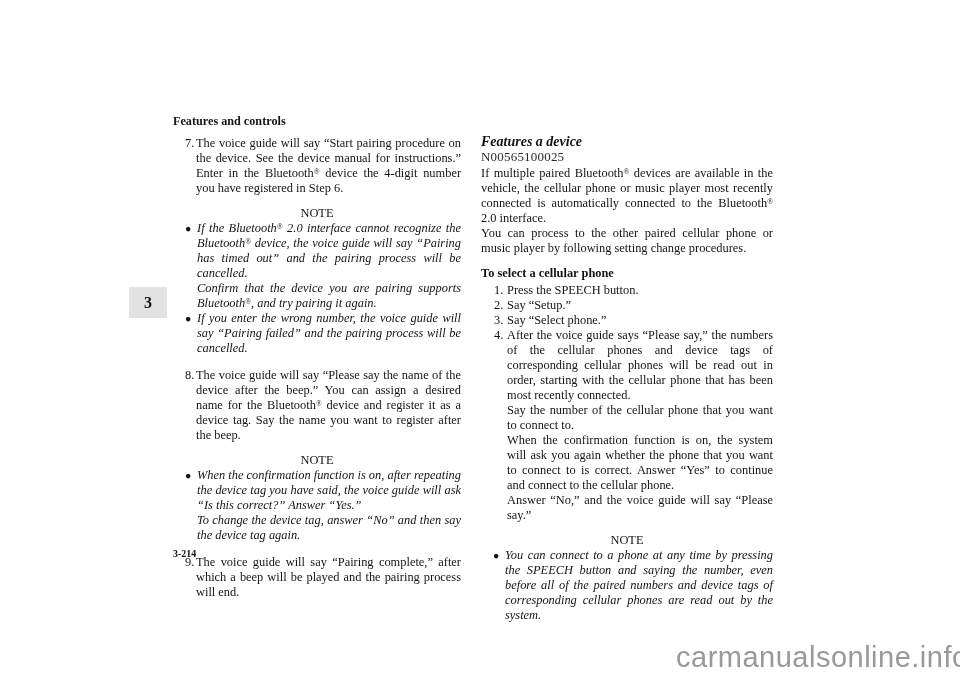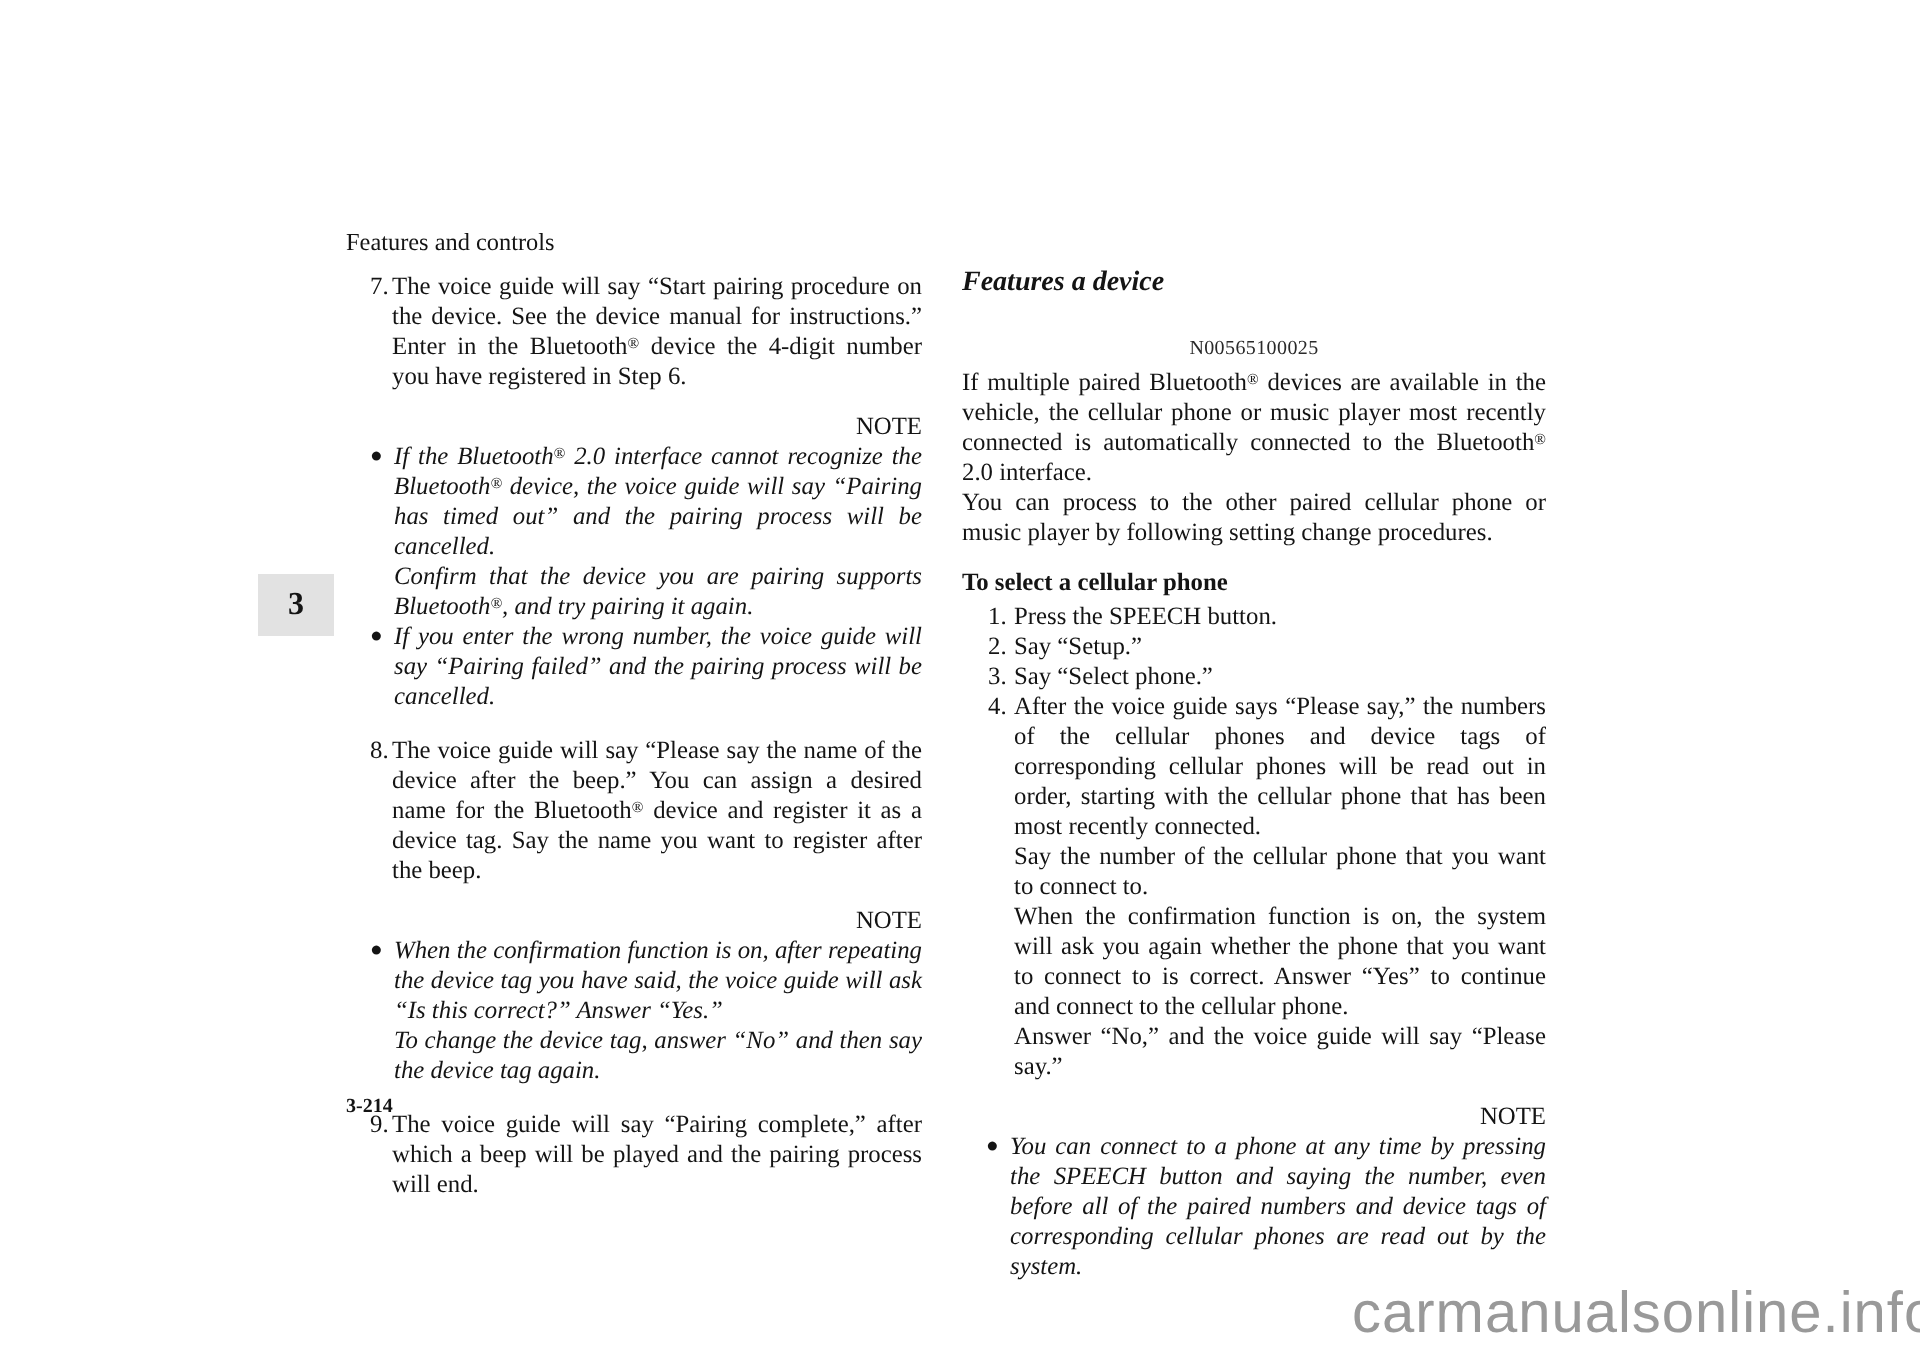--- a/index.html
+++ b/index.html
@@ -6,21 +6,21 @@
   body {
     width:960px; height:678px;
     background:#ffffff;
     font-family:"Liberation Serif","DejaVu Serif",serif;
     color:#141414;
     position:relative;
     overflow:hidden;
   }
   .page-header {
     position:absolute; left:173px; top:114px;
-    font-size:12.2px; font-weight:normal;
+    font-size:12.2px; font-weight:bold;
   }
   .section-tab {
     position:absolute; left:129px; top:287px;
     width:38px; height:31px;
     background:#e2e2e2;
     display:flex; align-items:center; justify-content:center;
     font-size:16px; font-weight:bold;
   }
   .col { position:absolute; font-size:12.4px; line-height:15px; }
   .col-left  { left:173px; top:136px; width:288px; }
@@ -29,32 +29,32 @@
   .col p { margin:0; text-align:justify; }
   sup.reg { font-size:0.62em; vertical-align:0.4em; line-height:0; }
 
   .step { display:flex; }
   .step-gap { margin-top:12px; }
   .step .num { flex:none; width:23px; padding-left:12px; box-sizing:border-box; }
   .col-right .step .num { width:26px; padding-left:13px; }
   .step .step-body { flex:1; min-width:0; }
 
   .note-block { margin-top:10px; }
-  .note-label { text-align:right; }
+  .note-label { text-align:center; }
   .bullet { display:flex; }
   .bullet .glyph { flex:none; width:24px; padding-left:12px; box-sizing:border-box; font-size:10.5px; line-height:15px; }
   .bullet .bullet-body { flex:1; min-width:0;font-style:italic; }
 
   .section-heading {
     font-size:14px; font-weight:bold; font-style:italic;
     text-align:left; line-height:17px;
   }
   .ref-code {
-    font-size:10px; line-height:9px; text-align:center;
-    color:#2a2a2a; letter-spacing:0.2px; margin-top:20px; margin-bottom:5px;
+    font-size:13px; line-height:9px; text-align:left;
+    color:#2a2a2a; letter-spacing:0.2px; margin-top:2px; margin-bottom:5px;
   }
   .sub-heading { font-weight:bold; text-align:left; margin-top:10px; margin-bottom:2px; }
 
   .page-number {
     position:absolute; left:173px; top:548px;
     font-size:10px; font-weight:bold;
   }
   .watermark {
     position:absolute; left:676px; top:641px;
     font-family:"Liberation Sans","DejaVu Sans",sans-serif;

